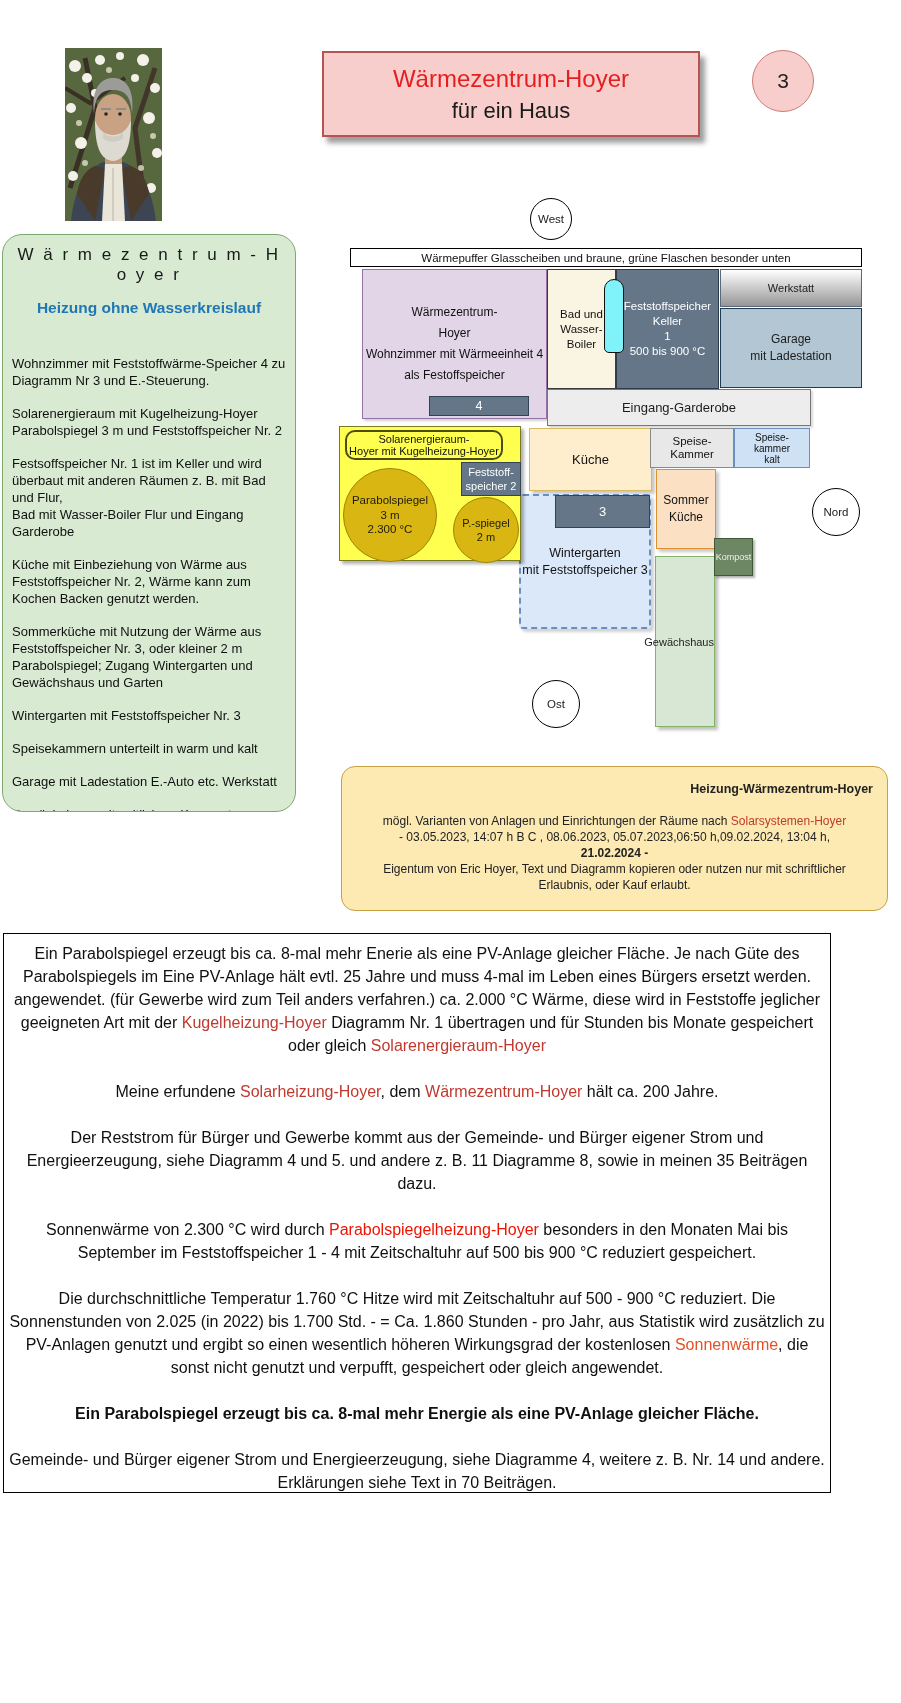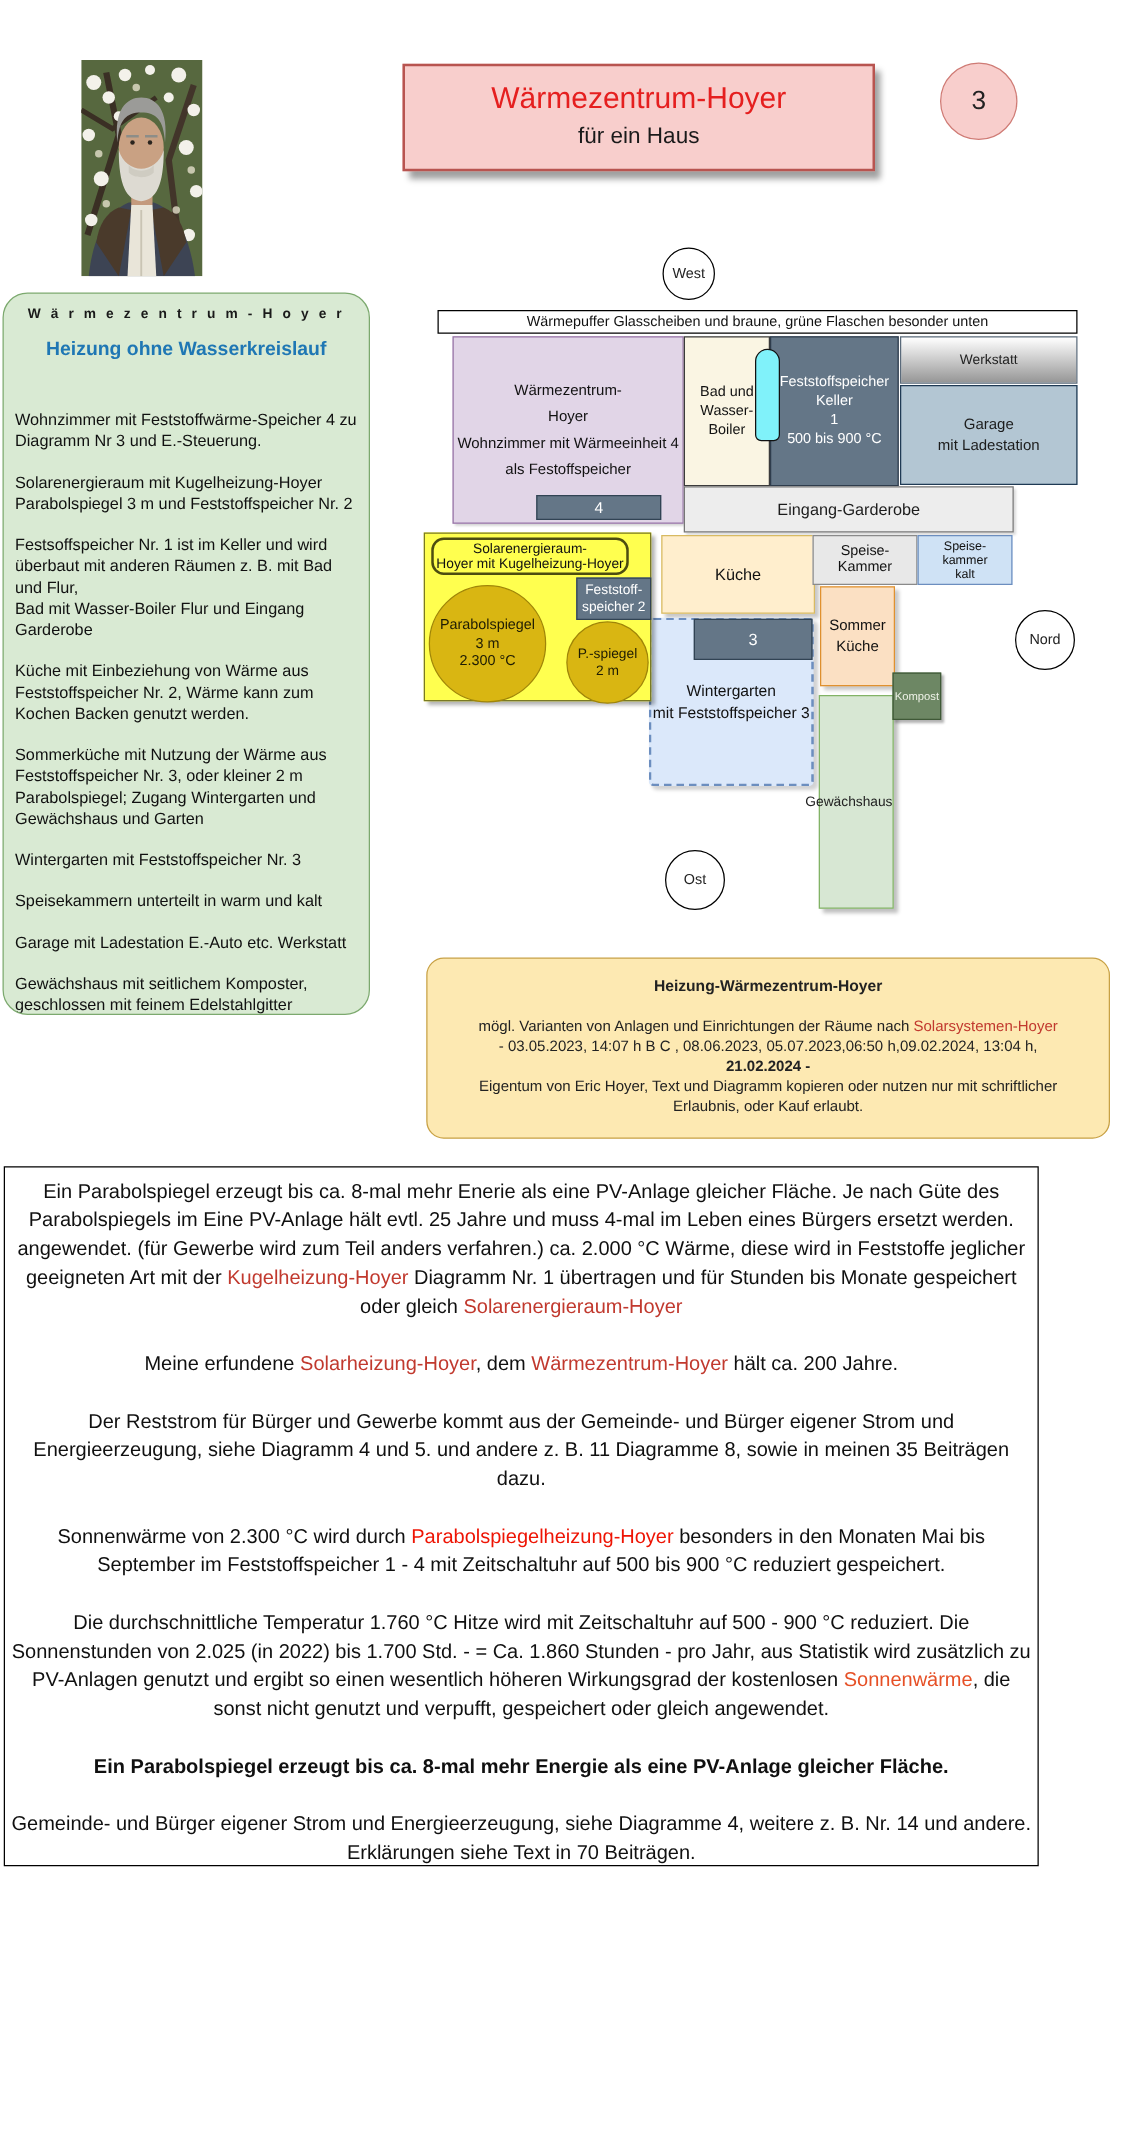--- a/index.html
+++ b/index.html
@@ -6,29 +6,29 @@
   .canvas{position:relative;width:901px;height:1703px;background:#ffffff;overflow:hidden;
           font-family:"Liberation Sans","DejaVu Sans",sans-serif;color:#111;margin-top:48px;}
   .abs{position:absolute;box-sizing:border-box;}
   .flexc{display:flex;flex-direction:column;align-items:center;justify-content:center;text-align:center;}
 
   
   .photo{left:65px;top:0;width:97px;height:173px;}
   .title-box{left:322px;top:3px;width:378px;height:86px;background:#f8cecc;border:2px solid #b85450;
              box-shadow:5px 6px 5px rgba(0,0,0,0.38);}
   .title-box .t1{font-size:24px;color:#e51f1f;margin-top:12px;}
-  .title-box .t2{font-size:18px;color:#1a1a1a;margin-top:5px;}
+  .title-box .t2{font-size:22px;color:#1a1a1a;margin-top:5px;}
   .title-box{display:flex;flex-direction:column;align-items:center;text-align:center;}
   .page-circle{left:752px;top:2px;width:62px;height:62px;border-radius:50%;background:#f8cecc;
                border:1.5px solid #cf7b75;font-size:21px;color:#222;}
 
   
   .green-panel{left:2px;top:186px;width:294px;height:578px;background:#d9ead3;border:1.5px solid #7ca96e;
                border-radius:20px;padding:8px 9px;overflow:hidden;}
-  .gp-title{font-size:11px;font-weight:bold;letter-spacing:2.5px;text-align:center;margin-top:2px;color:#1a1a1a;}
+  .gp-title{font-size:17px;font-weight:normal;letter-spacing:2.5px;text-align:center;margin-top:2px;color:#1a1a1a;}
   .gp-sub{font-size:15.5px;font-weight:bold;color:#1f77b4;text-align:center;margin-top:14px;}
   .gp{font-size:13px;line-height:17px;margin-top:16px;color:#101010;}
   .gp.first{margin-top:38px;}
   .gp.cont{margin-top:0;}
 
   
   .compass{border-radius:50%;background:#ffffff;border:1.4px solid #000;font-size:11.5px;color:#222;}
   .west{left:530px;top:150px;width:42px;height:42px;}
   .nord{left:812px;top:440px;width:48px;height:48px;}
   .ost{left:532px;top:632px;width:48px;height:48px;}
@@ -72,21 +72,21 @@
   .badge3{left:555px;top:447px;width:95px;height:33px;font-size:13px;z-index:3;}
   .kompost{left:714px;top:490px;width:39px;height:38px;background:#6d8764;border:1px solid #3f5937;
            color:#eef2e7;font-size:9px;z-index:3;box-shadow:2px 2px 2px rgba(0,0,0,0.3);}
   .gewa{left:655px;top:508px;width:60px;height:171px;background:#d7e7d3;border:1px solid #82b366;
         font-size:11px;color:#222;box-shadow:3px 3px 3px rgba(0,0,0,0.25);z-index:2;align-items:flex-end;}
   .gewa span{white-space:nowrap;}
 
   
   .infobox{left:341px;top:718px;width:547px;height:145px;background:#fde9b2;border:1.5px solid #c8a145;
            border-radius:14px;font-size:12px;line-height:16px;text-align:center;padding:10px 14px;color:#222;}
-  .infobox .ib-title{font-size:12.5px;font-weight:bold;margin-top:4px;}
+  .infobox .ib-title{font-size:12.5px;font-weight:bold;margin-top:4px;text-align:right;}
   .infobox .ib-p{margin-top:16px;}
   .link-red{color:#c1392e;}
   .b{font-weight:bold;}
 
   
   .bottombox{left:3px;top:885px;width:828px;height:560px;background:#fff;border:1.5px solid #000;
              font-size:16px;line-height:23px;text-align:center;padding:8px 4px 0 4px;color:#101010;}
   .bottombox p{margin:0 0 23px 0;}
   .red1{color:#c1392e;}
   .red2{color:#ee1404;}

